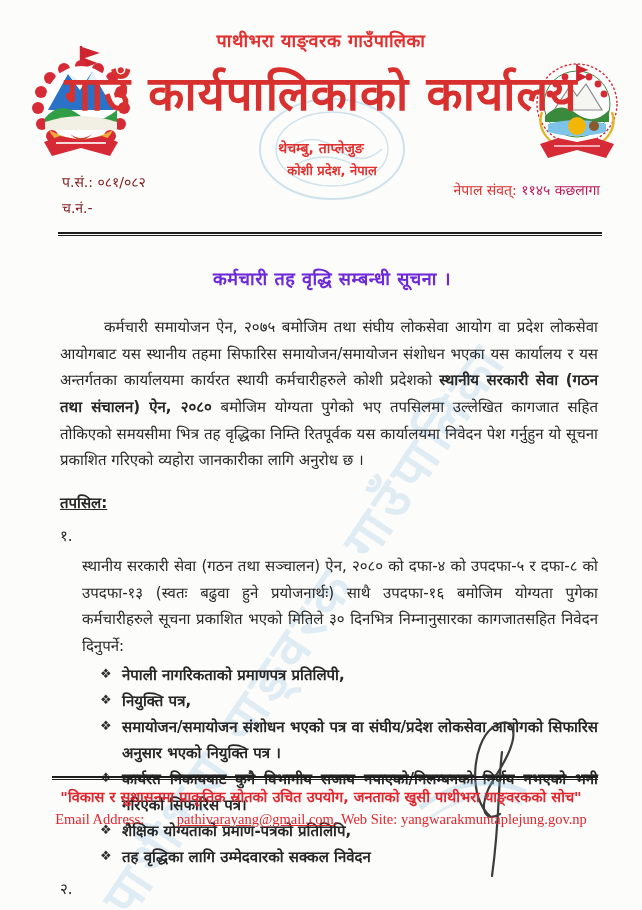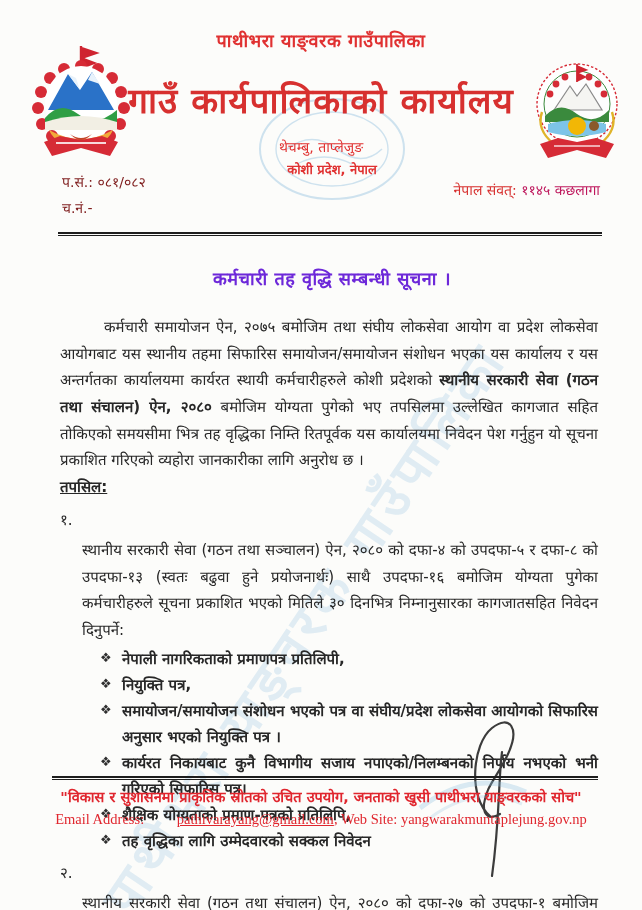--- a/index.html
+++ b/index.html
@@ -6,42 +6,42 @@
   html,body { background:#e8e8e8; }
   .page {
     position:relative; width:642px; height:910px; margin:0 auto;
     background:#fcfcfa; overflow:hidden;
     font-family:"DejaVu Sans","Liberation Sans",sans-serif;
     color:#2b2b2b;
   }
   
   .letterhead { position:absolute; top:28px; left:0; width:100%; text-align:center; }
   .muni-name { font-size:18px; font-weight:700; color:#e03131; letter-spacing:0.5px; }
-  .office-name { font-size:35px; font-weight:800; color:#d7302f; margin-top:24px; letter-spacing:1px; }
-  .addr1 { font-size:14px; font-weight:400; color:#e03131; margin-top:14px; }
+  .office-name { font-size:47px; font-weight:800; color:#d7302f; margin-top:8px; letter-spacing:1px; }
+  .addr1 { font-size:14px; font-weight:700; color:#e03131; margin-top:14px; }
   .addr2 { font-size:13px; font-weight:700; color:#e03131; margin-top:4px;padding-left:22px; }
   .emblem { position:absolute; }
   .emblem-left { left:30px; top:44px; }
   .emblem-right { right:20px; top:52px; }
   
   .meta-left { position:absolute; left:62px; top:170px; font-size:14px; color:#7f1d1d; line-height:1.85; }
   .meta-right { position:absolute; right:42px; top:178px; font-size:14px; color:#d7302f; text-align:right; line-height:1.8; }
   .meta-black { color:#be185d; }
   
   .double-rule { position:absolute; left:58px; right:40px; height:4px;
     border-top:2.5px solid #1e1e1e; border-bottom:1.2px solid #1e1e1e; }
   .rule-top { top:232px; }
   .rule-bottom { top:776px; left:52px; right:44px; }
   
   .subject { position:absolute; top:266px; left:11px; width:100%; text-align:center;
     font-size:18px; font-weight:700; color:#6d28d9; letter-spacing:0.5px; }
   .body-text { position:absolute; top:314px; left:60px; right:44px; font-size:15px;
     line-height:1.78; text-align:justify; color:#272727; }
   .indent { text-indent:44px; }
-  .tapasil { display:inline-block; font-weight:700; text-decoration:underline; margin-top:0; }
+  .tapasil { display:inline-block; font-weight:700; text-decoration:underline; margin-top:16px; }
   .num-item { display:flex; margin-top:6px; }
   .num-item .num { width:22px; flex:0 0 22px; }
   .num-item .txt { flex:1; text-align:justify;margin-top:30px; }
   .bullets { margin:2px 0 4px 40px; }
   .bullet-row { display:flex; line-height:1.74; }
   .bullet-row .mark { width:22px; flex:0 0 22px; font-size:13px; color:#2f2f2f; padding-top:1px; }
   .bullet-row .btxt { flex:1; text-align:justify;font-weight:bold; }
   
   .footer { position:absolute; top:786px; left:0; width:100%; text-align:center; }
   .slogan { font-size:14.5px; font-weight:700; color:#e0262e; }

